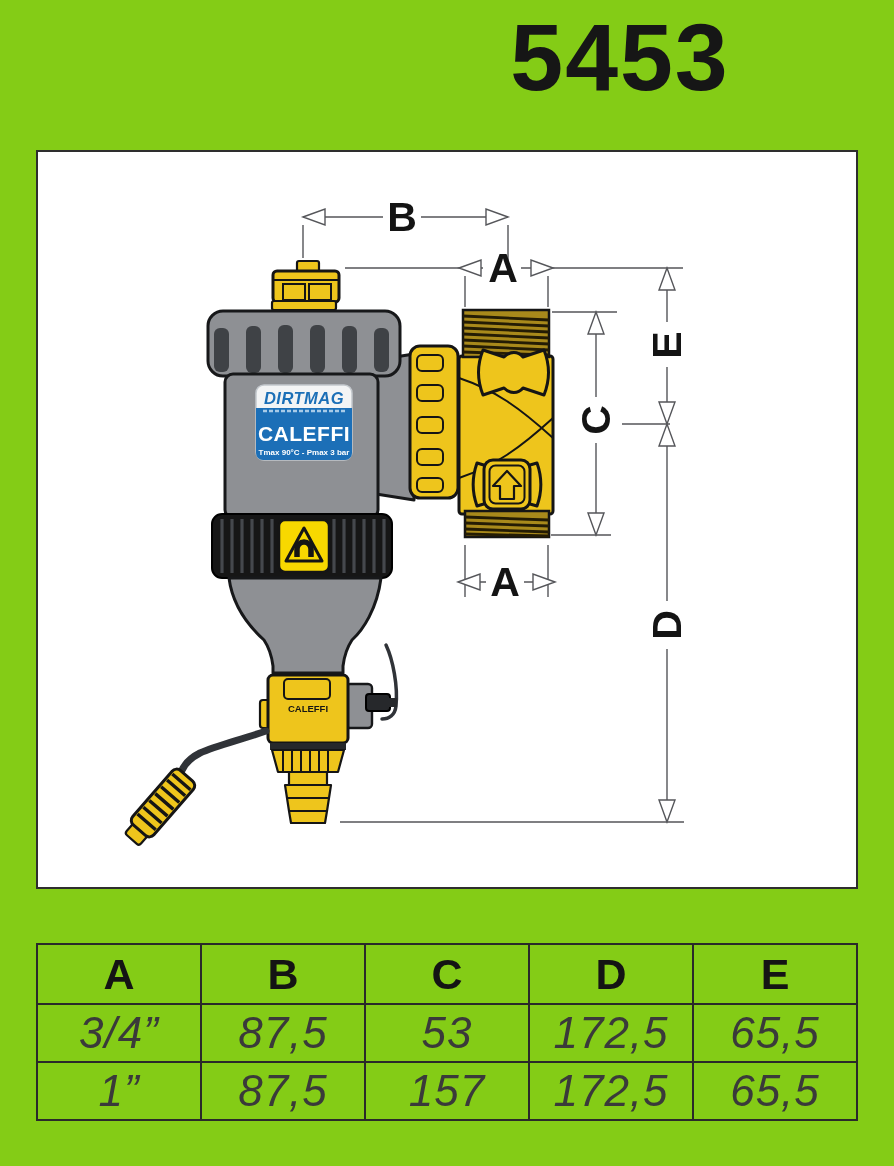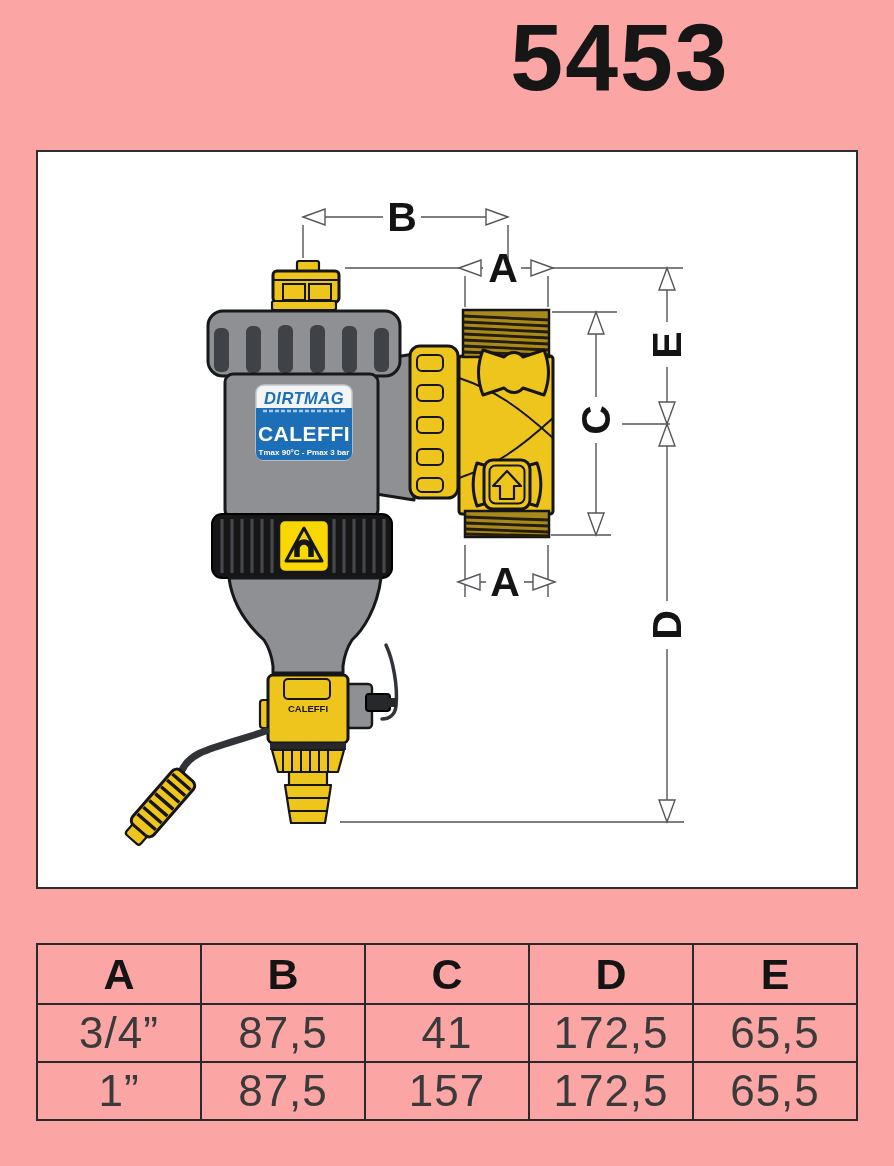--- a/index.html
+++ b/index.html
@@ -1,16 +1,16 @@
 <!DOCTYPE html>
 <html style="--brass: #eec51c; --body-gray: #8e9094; --ring-black: #161616; --label-blue: #1c6fb7; --warning-yellow: #f8d800; --dim-line: #55565a;"><head>
 <meta charset="utf-8">
 <style>
   html,body{margin:0;padding:0;background:#fff;}
-  .page{position:relative;width:894px;height:1166px;background:#fca5a5;overflow:hidden;
+  .page{position:relative;width:894px;height:1166px;background:#84cc16;overflow:hidden;
         font-family:"Liberation Sans",sans-serif;}
   .title{position:absolute;top:8px;left:400px;width:440px;text-align:center;
          font-size:95px;font-weight:bold;letter-spacing:2px;color:#161616;line-height:1.05;}
   .drawing-svg{position:absolute;left:0;top:0;}
 
   
   .brass{fill:var(--brass);stroke:#151515;stroke-width:3;stroke-linejoin:round;}
   .brass2{fill:var(--brass);stroke:#151515;stroke-width:2.2;stroke-linejoin:round;}
   .gray{fill:var(--body-gray);stroke:#17181a;stroke-width:3;stroke-linejoin:round;}
   .gray2{fill:var(--body-gray);stroke:#17181a;stroke-width:2.4;stroke-linejoin:round;}
@@ -32,21 +32,21 @@
              fill:#fff;letter-spacing:.5px;}
   .lbl-spec{font-family:"Liberation Sans",sans-serif;font-size:8px;font-weight:bold;fill:#fff;}
   .valve-brand{font-family:"Liberation Sans",sans-serif;font-size:9.5px;font-weight:bold;fill:#151515;}
 
   
   .dim-table{position:absolute;left:36px;top:943px;width:822px;border-collapse:collapse;
              table-layout:fixed;}
   .dim-table td{border:2px solid #2a2a2a;text-align:center;vertical-align:middle;
                 font-size:44px;color:#3a3a3a;padding:0;}
   .dim-table tr.hdr td{font-weight:bold;color:#141414;height:58px;font-size:43px;}
-  .dim-table tr.data td{height:56px;letter-spacing:1px;}
+  .dim-table tr.data td{height:56px;letter-spacing:1px;font-style:italic;}
 </style>
 </head>
 <body>
 
 <div class="page">
 
   <div class="title">5453</div>
 
   <svg class="drawing-svg" width="894" height="1166" viewBox="0 0 894 1166">
 
@@ -226,21 +226,21 @@
       <tr class="hdr">
         <td>A</td>
         <td>B</td>
         <td>C</td>
         <td>D</td>
         <td>E</td>
       </tr>
       <tr class="data">
         <td>3/4”</td>
         <td>87,5</td>
-        <td>41</td>
+        <td>53</td>
         <td>172,5</td>
         <td>65,5</td>
       </tr>
       <tr class="data">
         <td>1”</td>
         <td>87,5</td>
         <td>157</td>
         <td>172,5</td>
         <td>65,5</td>
       </tr>

